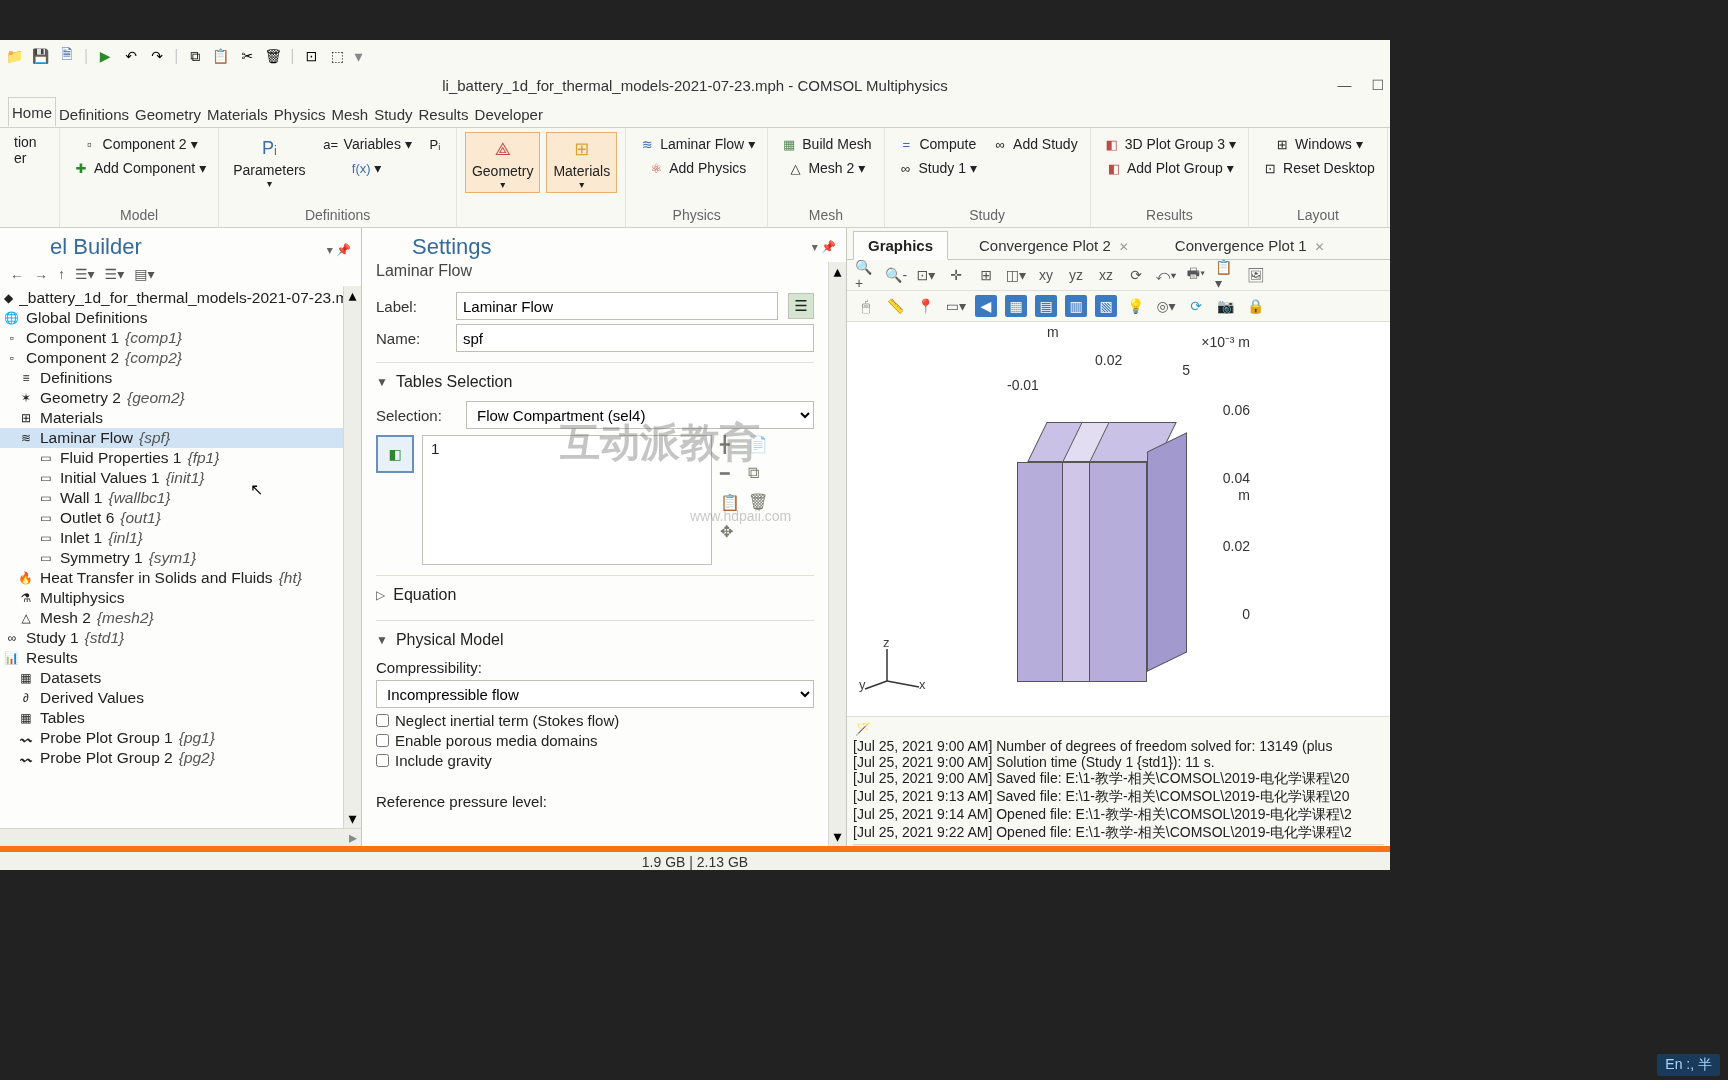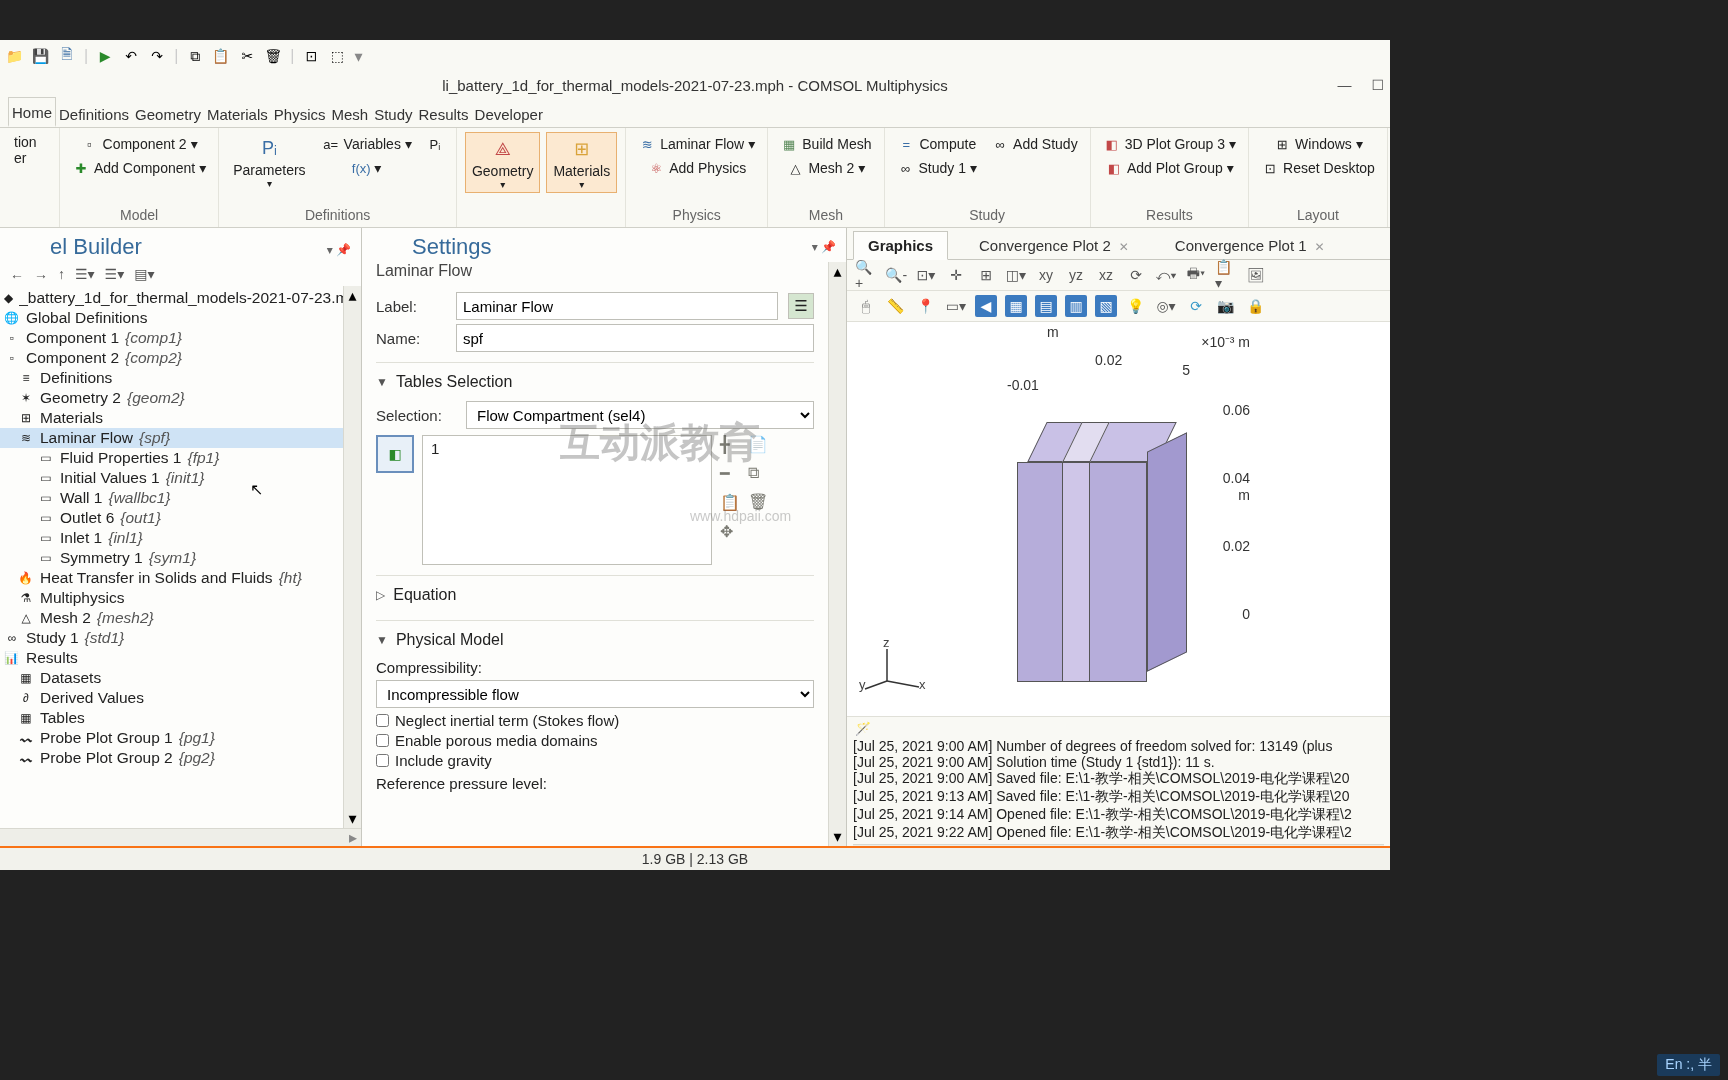--- a/index.html
+++ b/index.html
@@ -72,21 +72,21 @@
 .face-front { width: 130px; height: 220px; left: 0; top: 40px; background: #b6adda; }
 .face-top { width: 130px; height: 40px; left: 20px; top: 0; background: #c9c1e6; transform: skewX(-26deg); }
 .face-right { width: 40px; height: 220px; left: 130px; top: 20px; background: #a299cf; transform: skewY(-26deg); }
 .axis-triad { position: absolute; left: 12px; bottom: 14px; font-size: 13px; color: #444; }
 .bottom-tabs { display: flex; gap: 0; border-top: 1px solid #c8c8c0; }
 .btab { padding: 5px 14px; font-size: 15px; border-right: 1px solid #e0e0d8; cursor: pointer; }
 .btab.active { font-weight: 600; }
 .btab .close { margin-left: 6px; color: #aaa; font-size: 12px; }
 .messages { height: 130px; overflow: auto; font-size: 14px; color: #222; padding: 2px 6px; border-top: 1px solid #e0e0d8; white-space: nowrap; }
 
-.statusbar { height: 24px; border-top: 2px solid #f97316; display: flex; align-items: center; justify-content: center; font-size: 14px; color: #333; background: #f2f2ec; }
+.statusbar { height: 24px; border-top: 6px solid #f97316; display: flex; align-items: flex-end; justify-content: center; font-size: 14px; color: #333; background: #f2f2ec; }
 
 .watermark { position: absolute; left: 560px; top: 415px; font-size: 40px; font-weight: 700; color: rgba(90,90,90,0.35); pointer-events: none; z-index: 50; }
 .watermark-sub { position: absolute; left: 690px; top: 468px; font-size: 14px; color: rgba(100,100,100,0.35); pointer-events: none; z-index: 50; margin-top: 40px; }
 .ime-badge { position: absolute; right: 8px; bottom: 4px; background: #1a3a5a; color: #a8d4ff; font-size: 14px; padding: 2px 8px; border-radius: 2px; }
 .cursor { position: absolute; left: 250px; top: 480px; font-size: 16px; color: #000; z-index: 60; pointer-events: none; }
 </style>
 </head>
 <body>
 
 <div class="app-window">
@@ -481,21 +481,21 @@
               <span>Neglect inertial term (Stokes flow)</span>
             </label>
         <label class="checkbox-row">
               <input type="checkbox" style="">
               <span>Enable porous media domains</span>
             </label>
         <label class="checkbox-row">
               <input type="checkbox" style="">
               <span>Include gravity</span>
             </label>
-        <div style="margin-top:6px">Reference pressure level:</div>
+        <div style="margin-top:24px">Reference pressure level:</div>
       </div>
       <div class="scrollbar-v">
             <span>▴</span>
             <span>▾</span>
           </div>
       </div>
     </div>
 
     <div class="panel-right">
       <div class="tabs-row" id="gtabs">

